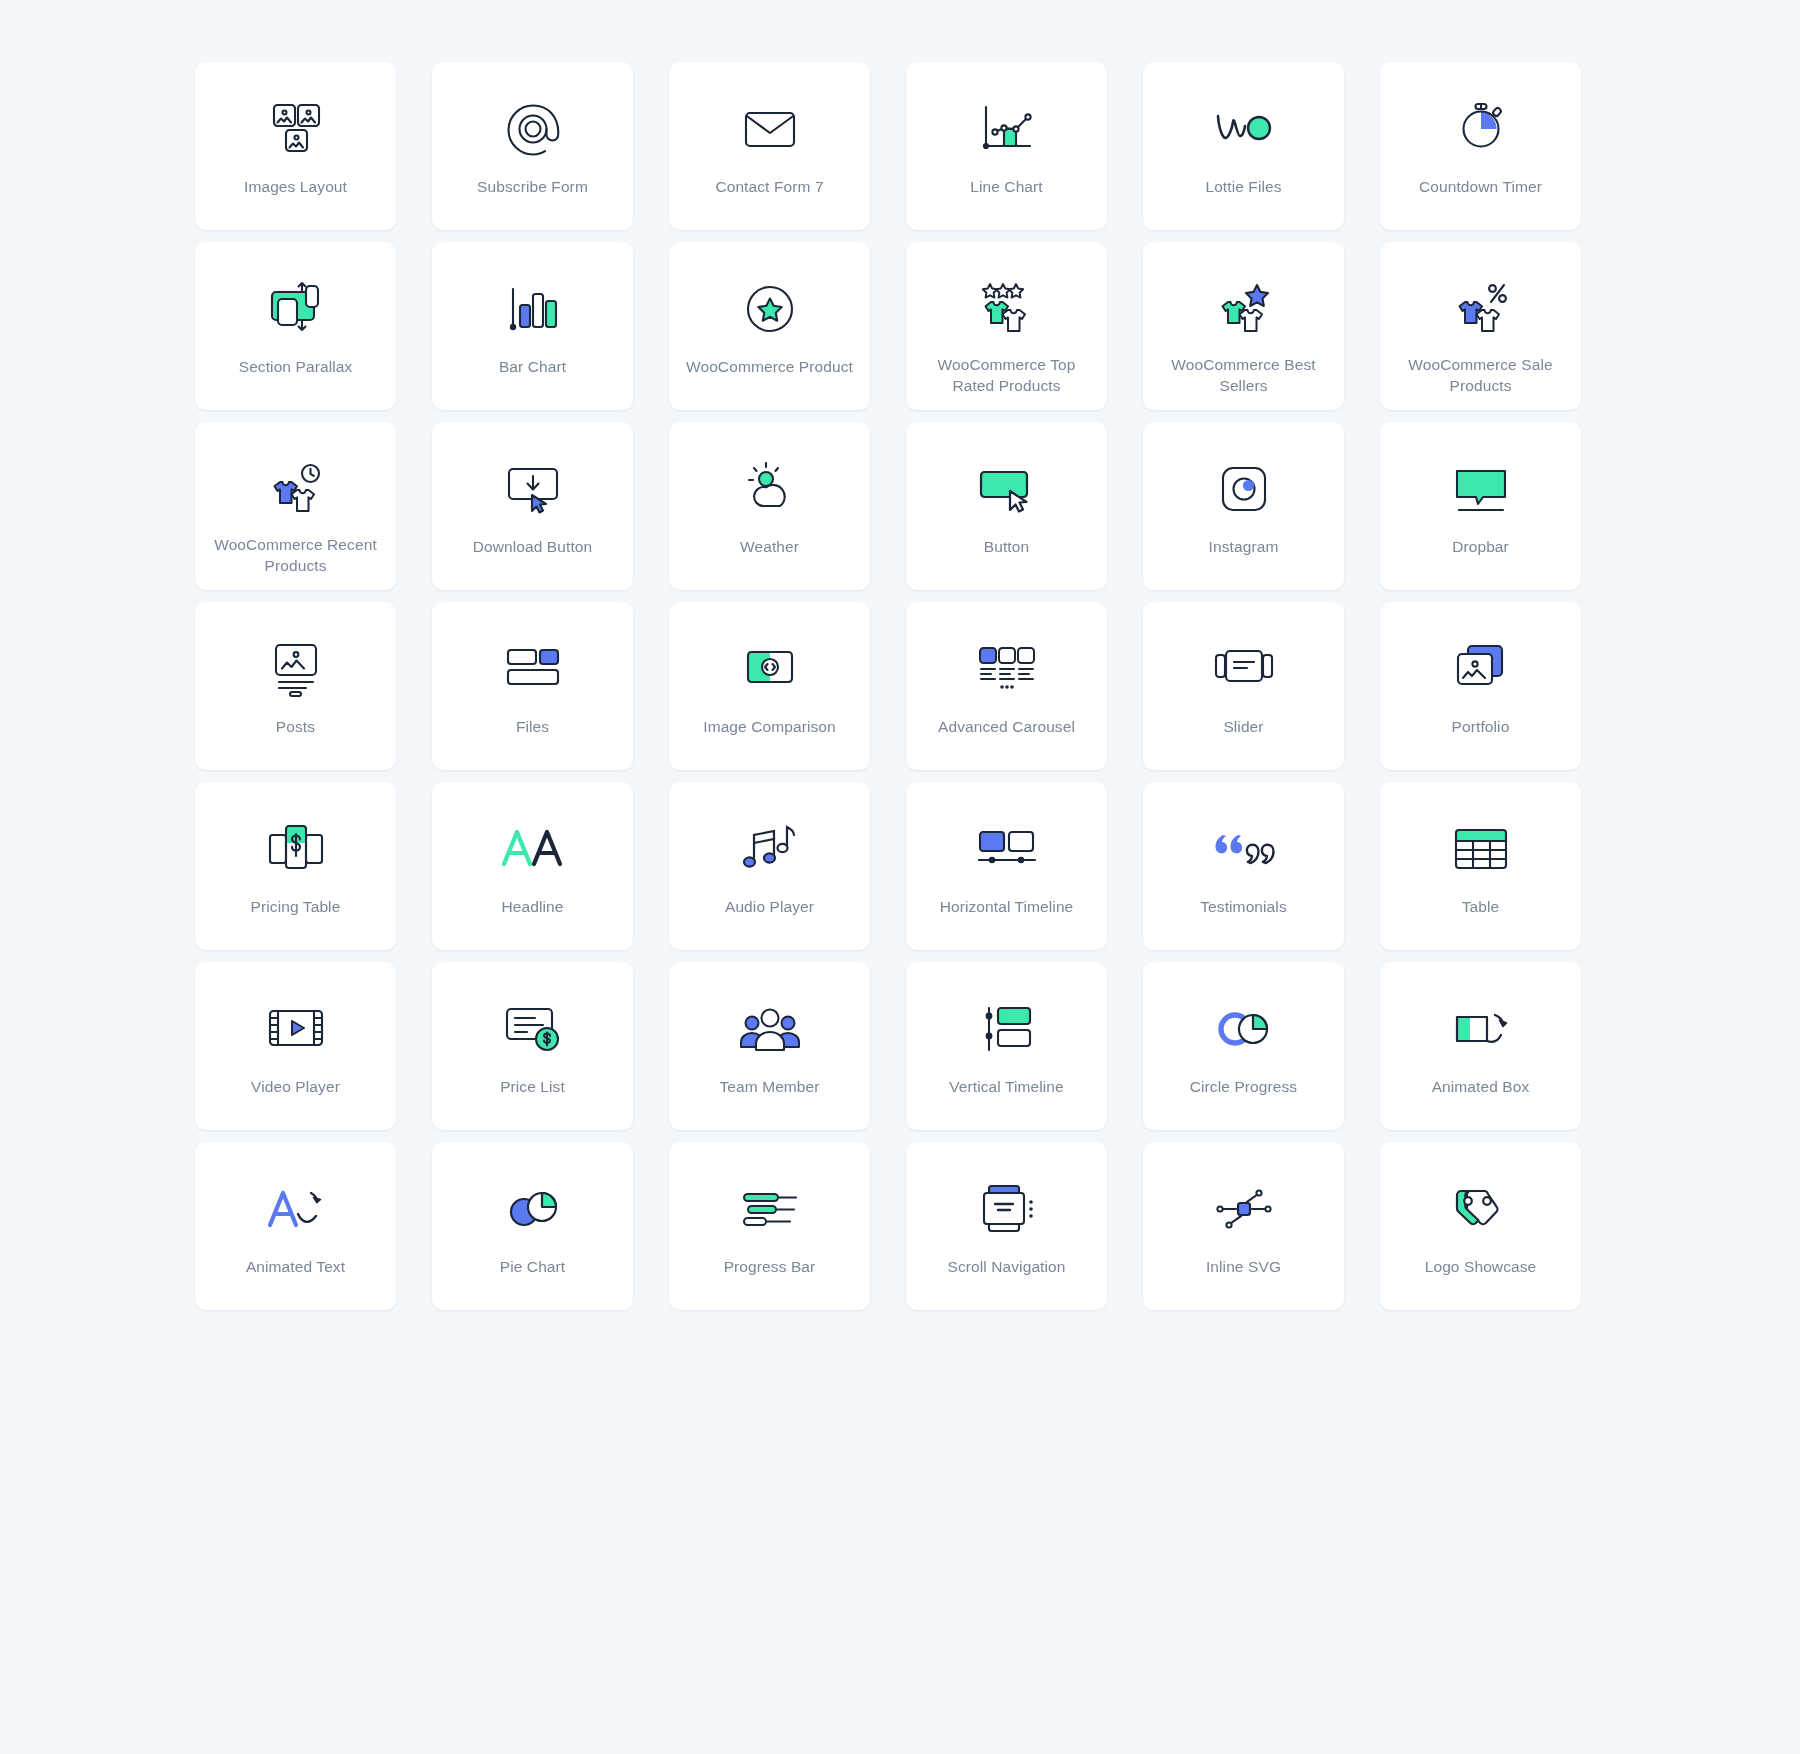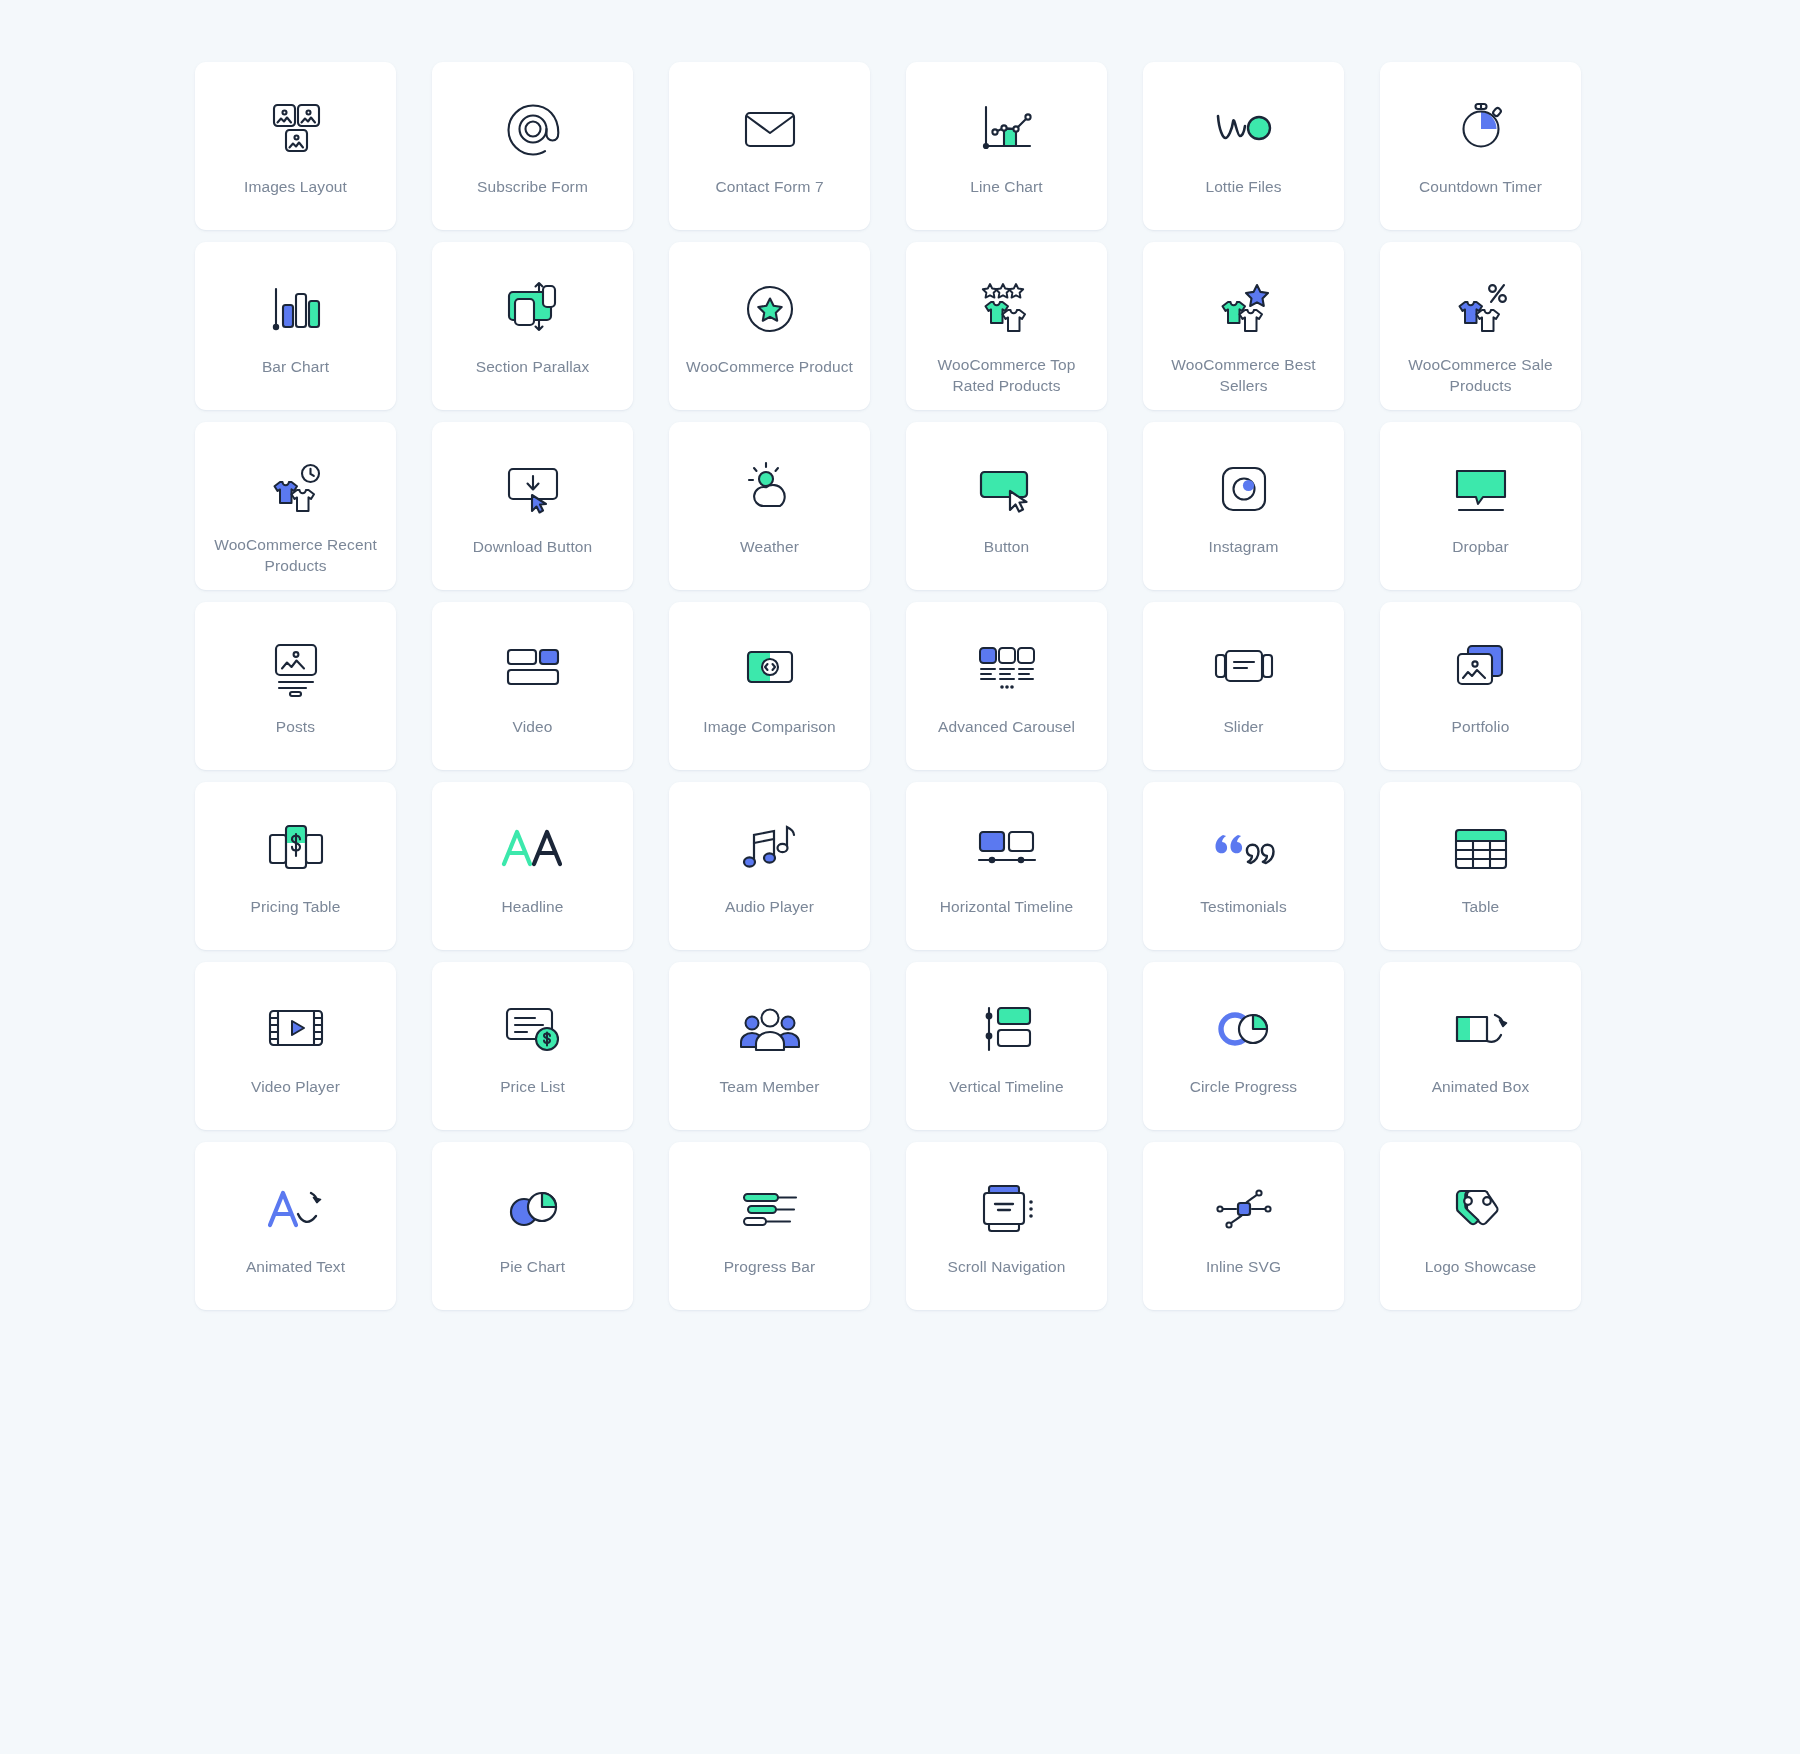--- a/index.html
+++ b/index.html
@@ -122,44 +122,44 @@
     <circle cx="29" cy="30" r="17.5" stroke="#1b2638" stroke-width="2.1" fill="none" stroke-linecap="round" stroke-linejoin="round"></circle>
     <rect x="23.5" y="5" width="11" height="5" rx="2.5" stroke="#1b2638" stroke-width="2.1" fill="none" stroke-linecap="round" stroke-linejoin="round"></rect>
     <path d="M29 10 V5" stroke="#1b2638" stroke-width="2.1" fill="none" stroke-linecap="round" stroke-linejoin="round"></path>
     <rect x="42" y="9" width="6" height="8" rx="2.6" stroke="#1b2638" stroke-width="2.1" fill="none" stroke-linecap="round" stroke-linejoin="round" transform="rotate(40 45 13)"></rect>
   </svg>
         </div>
         <div class="widget-label">Countdown Timer</div>
       </div>
       <div class="widget-card">
         <div class="icon-box">
+          <svg width="62" height="58" viewBox="0 0 62 58">
+    <rect x="7" y="12" width="42" height="28" rx="4" fill="#3ce8ac" stroke="#1b2638" stroke-width="2.1"></rect>
+    <rect x="13" y="19" width="19" height="26" rx="4" fill="#fff" stroke="#1b2638" stroke-width="2.1"></rect>
+    <rect x="41" y="6" width="12" height="21" rx="4" fill="#fff" stroke="#1b2638" stroke-width="2.1"></rect>
+    <path d="M37 12 V3 M33.5 6.5 L37 3 L40.5 6.5" stroke="#1b2638" stroke-width="2.1" fill="none" stroke-linecap="round" stroke-linejoin="round"></path>
+    <path d="M37 41 V50 M33.5 46.5 L37 50 L40.5 46.5" stroke="#1b2638" stroke-width="2.1" fill="none" stroke-linecap="round" stroke-linejoin="round"></path>
+  </svg>
+        </div>
+        <div class="widget-label">Section Parallax</div>
+      </div>
+      <div class="widget-card">
+        <div class="icon-box">
           <svg width="58" height="60" viewBox="0 0 58 60">
     <path d="M9 10 V48" stroke="#1b2638" stroke-width="2.1" fill="none" stroke-linecap="round" stroke-linejoin="round"></path>
     <circle cx="9" cy="48" r="3.2" fill="#1b2638" stroke="none"></circle>
     <rect x="16" y="26" width="10" height="22" rx="2.5" fill="#5b79f0" stroke="#1b2638" stroke-width="2.1"></rect>
     <rect x="29" y="15" width="10" height="33" rx="2.5" fill="#fff" stroke="#1b2638" stroke-width="2.1"></rect>
     <rect x="42" y="22" width="10" height="26" rx="2.5" fill="#3ce8ac" stroke="#1b2638" stroke-width="2.1"></rect>
   </svg>
         </div>
         <div class="widget-label">Bar Chart</div>
       </div>
       <div class="widget-card">
         <div class="icon-box">
-          <svg width="62" height="58" viewBox="0 0 62 58">
-    <rect x="7" y="12" width="42" height="28" rx="4" fill="#3ce8ac" stroke="#1b2638" stroke-width="2.1"></rect>
-    <rect x="13" y="19" width="19" height="26" rx="4" fill="#fff" stroke="#1b2638" stroke-width="2.1"></rect>
-    <rect x="41" y="6" width="12" height="21" rx="4" fill="#fff" stroke="#1b2638" stroke-width="2.1"></rect>
-    <path d="M37 12 V3 M33.5 6.5 L37 3 L40.5 6.5" stroke="#1b2638" stroke-width="2.1" fill="none" stroke-linecap="round" stroke-linejoin="round"></path>
-    <path d="M37 41 V50 M33.5 46.5 L37 50 L40.5 46.5" stroke="#1b2638" stroke-width="2.1" fill="none" stroke-linecap="round" stroke-linejoin="round"></path>
-  </svg>
-        </div>
-        <div class="widget-label">Section Parallax</div>
-      </div>
-      <div class="widget-card">
-        <div class="icon-box">
           <svg width="60" height="60" viewBox="0 0 60 60">
     <circle cx="30" cy="30" r="22" stroke="#1b2638" stroke-width="2.1" fill="none" stroke-linecap="round" stroke-linejoin="round"></circle>
     <path d="M30 19.5l3.6 7.3 8.1 1.2-5.9 5.7 1.4 8-7.2-3.8-7.2 3.8 1.4-8-5.9-5.7 8.1-1.2z" fill="#3ce8ac" stroke="#1b2638" stroke-width="2.1" stroke-linejoin="round"></path>
   </svg>
         </div>
         <div class="widget-label">WooCommerce Product</div>
       </div>
       <div class="widget-card tall">
         <div class="icon-box">
           <svg width="62" height="58" viewBox="0 0 62 58">
@@ -291,21 +291,21 @@
         <div class="widget-label">Posts</div>
       </div>
       <div class="widget-card">
         <div class="icon-box">
           <svg width="62" height="50" viewBox="0 0 62 50">
     <rect x="6" y="6" width="28" height="14" rx="3" fill="#fff" stroke="#1b2638" stroke-width="2.1"></rect>
     <rect x="38" y="6" width="18" height="14" rx="3" fill="#5b79f0" stroke="#1b2638" stroke-width="2.1"></rect>
     <rect x="6" y="26" width="50" height="14" rx="3" fill="#fff" stroke="#1b2638" stroke-width="2.1"></rect>
   </svg>
         </div>
-        <div class="widget-label">Video</div>
+        <div class="widget-label">Files</div>
       </div>
       <div class="widget-card">
         <div class="icon-box">
           <svg width="62" height="48" viewBox="0 0 62 48">
     <path d="M9 7h22v30H9z" fill="#3ce8ac" stroke="none"></path>
     <rect x="9" y="7" width="44" height="30" rx="3.5" stroke="#1b2638" stroke-width="2.1" fill="none" stroke-linecap="round" stroke-linejoin="round"></rect>
     <circle cx="31" cy="22" r="8" fill="#fff" stroke="#1b2638" stroke-width="2.1"></circle>
     <path d="M28.5 19 L26 22 L28.5 25 M33.5 19 L36 22 L33.5 25" stroke="#1b2638" stroke-width="2.1" fill="none" stroke-linecap="round" stroke-linejoin="round"></path>
   </svg>
         </div>

